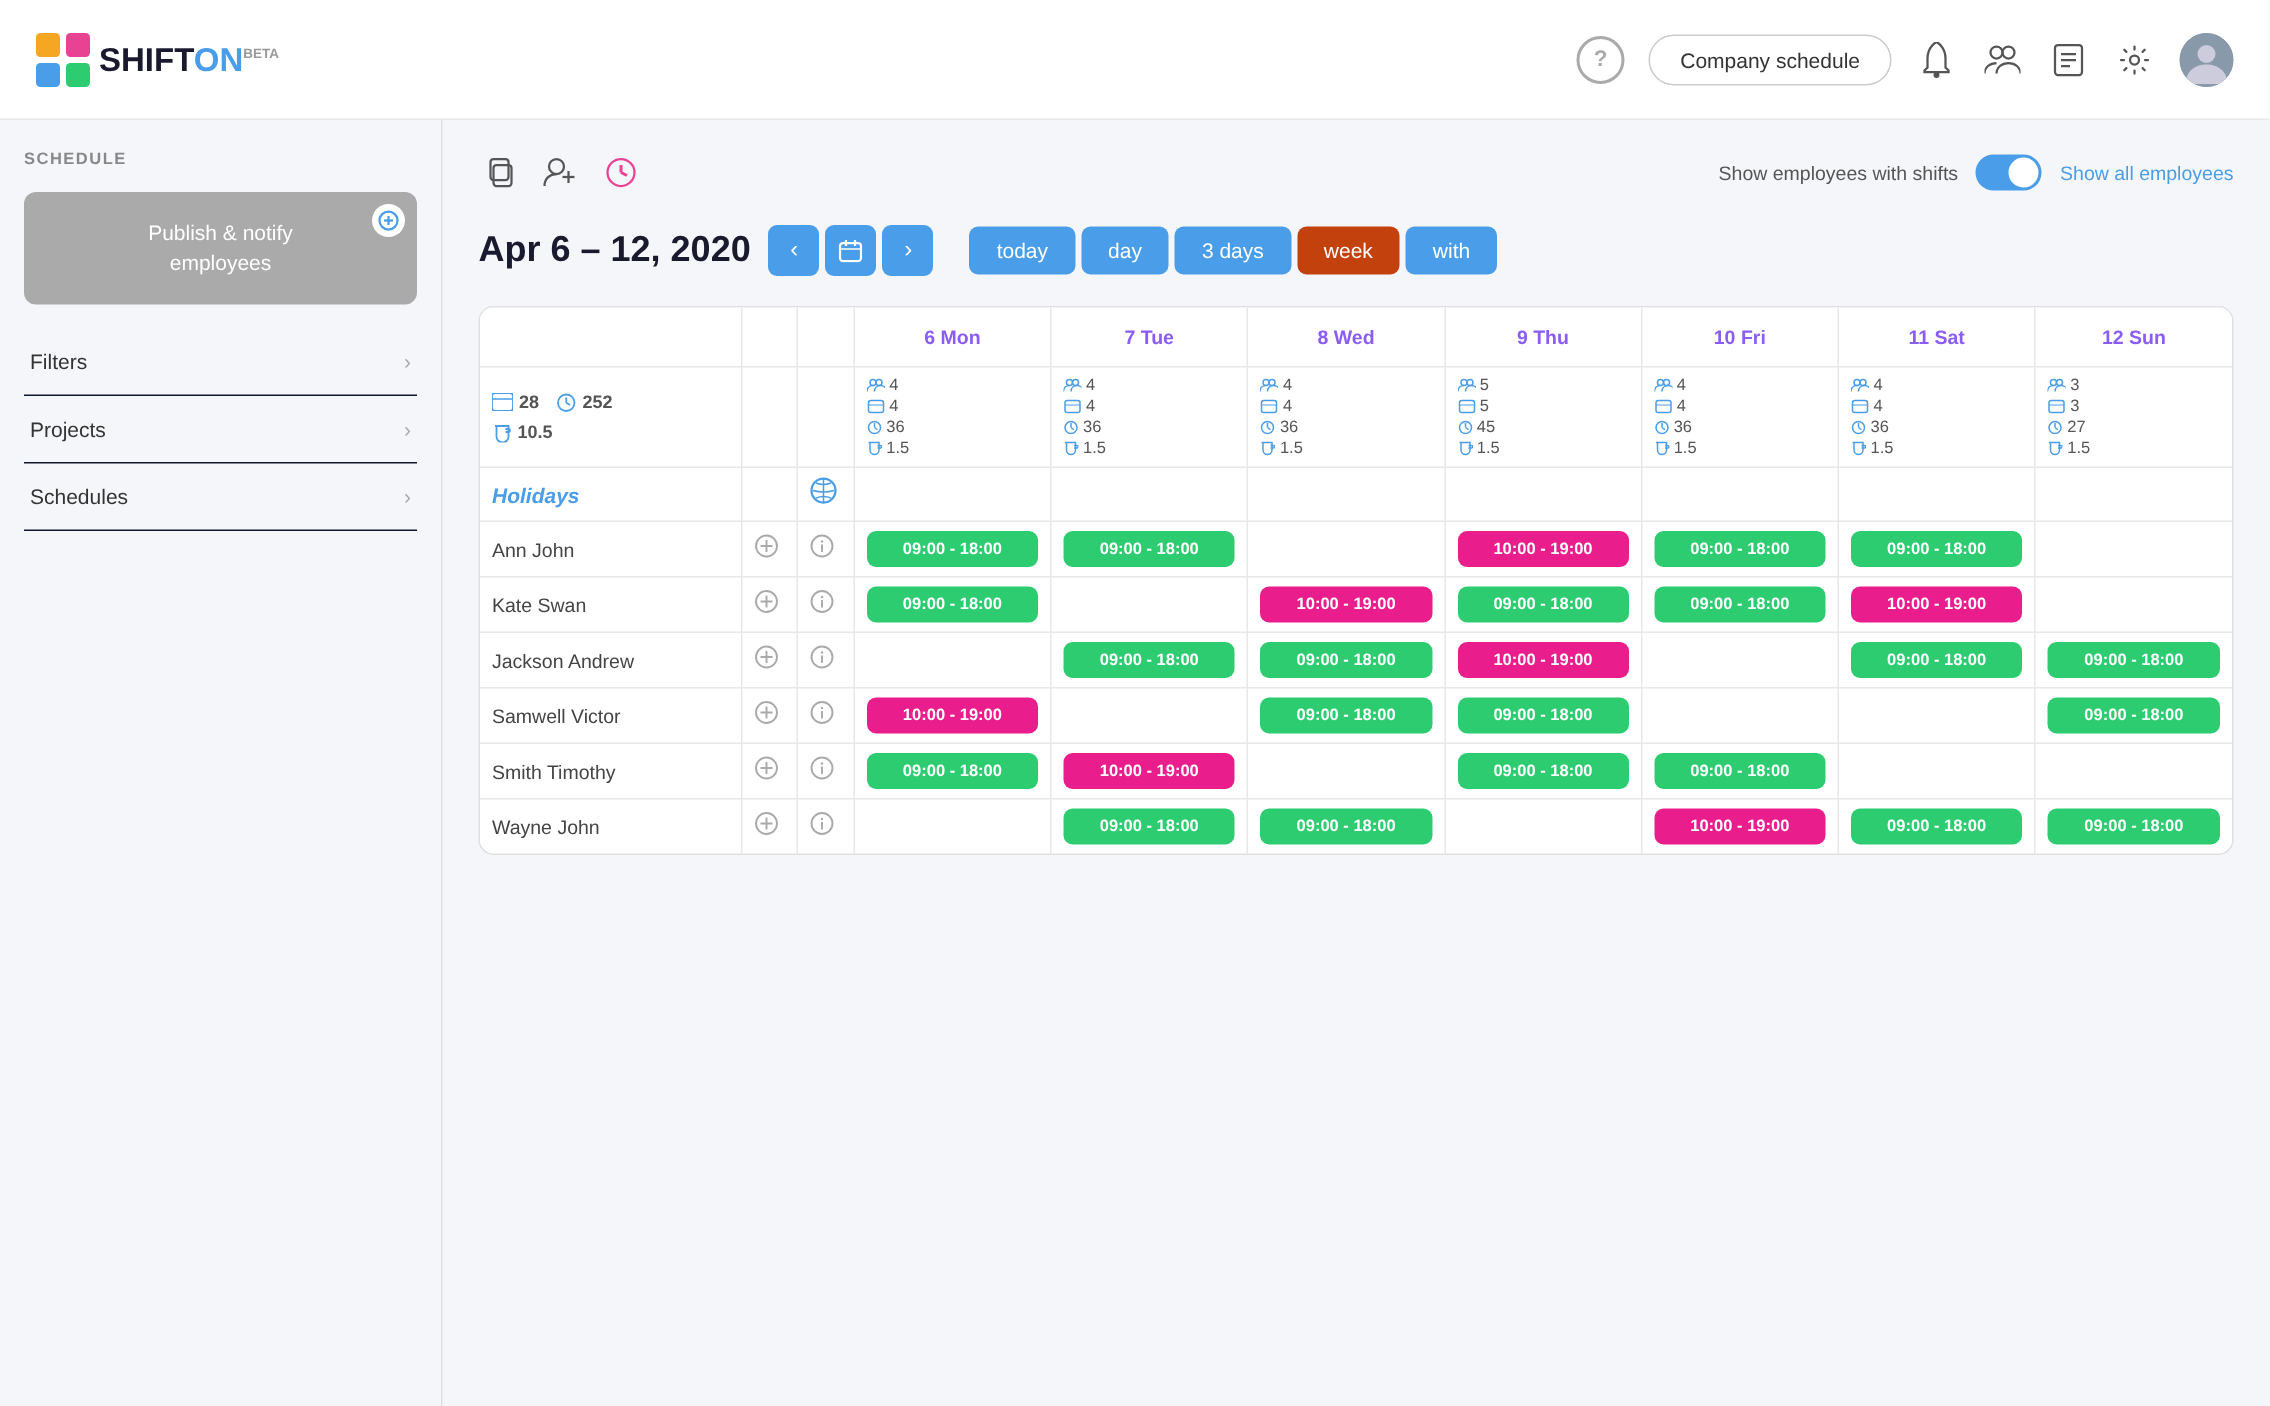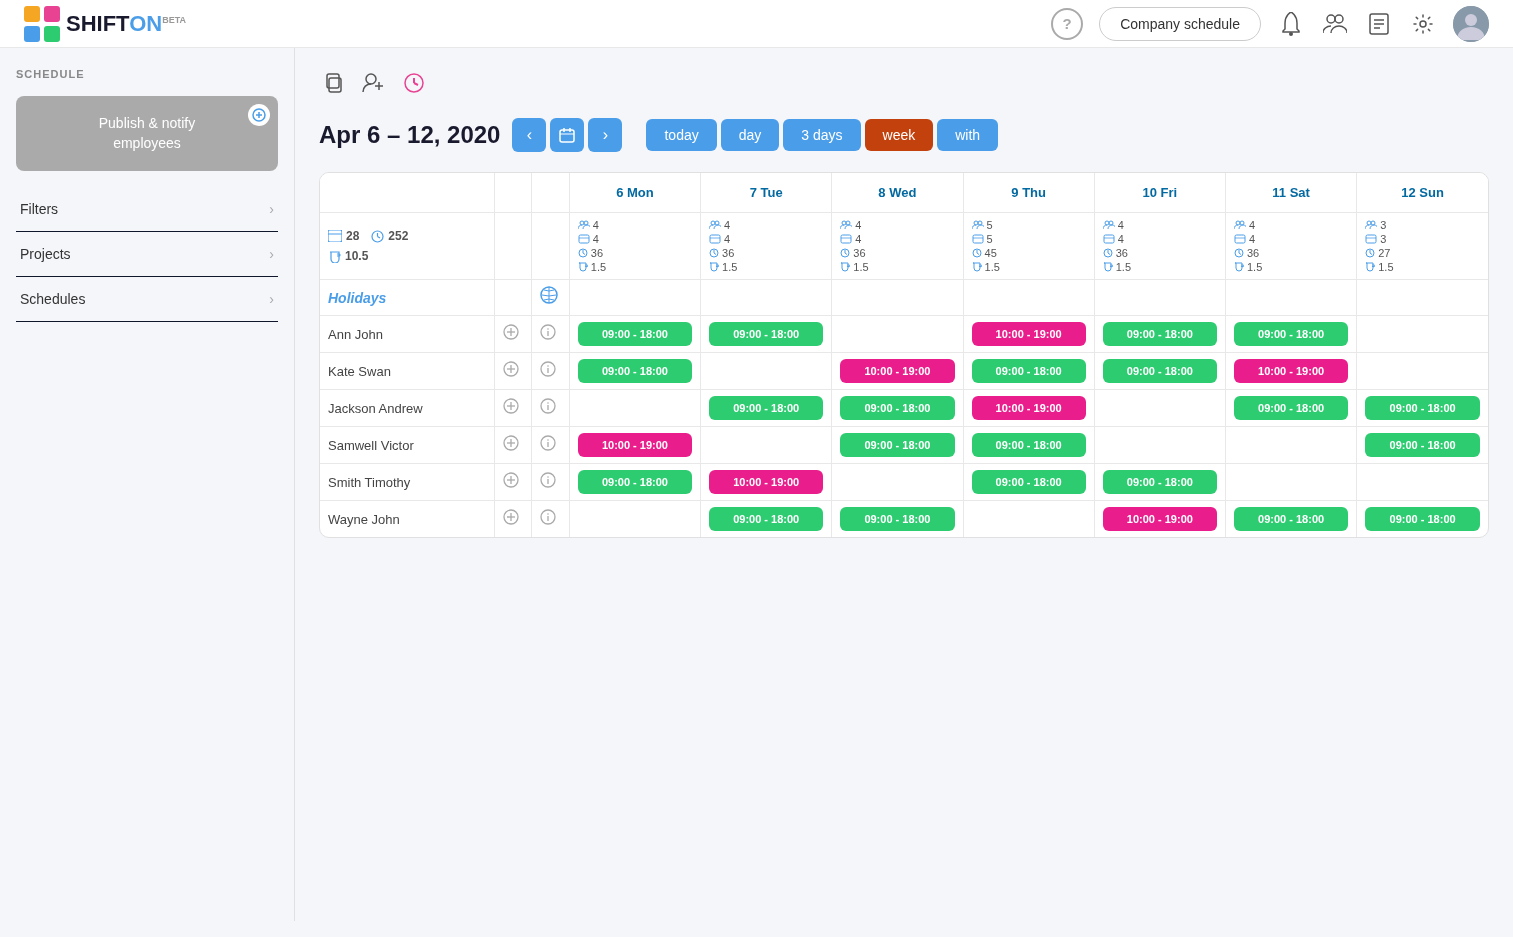--- a/index.html
+++ b/index.html
@@ -1,19 +1,19 @@
 <!DOCTYPE html>
 <html><head>
   <meta charset="utf-8">
   <style>
     * { box-sizing: border-box; margin: 0; padding: 0; }
     body { font-family: -apple-system, BlinkMacSystemFont, 'Segoe UI', sans-serif; background: #f5f6fa; color: #333; font-size: 13px; }
 
     
-    .header { background: #fff; height: 48px; display: flex; align-items: center; padding: 0 24px; border-bottom: 1px solid #e8e8e8; gap: 16px; }
+    .header { background: #fff; height: 80px; display: flex; align-items: center; padding: 0 24px; border-bottom: 1px solid #e8e8e8; gap: 16px; }
     .logo { display: flex; align-items: center; gap: 6px; font-size: 22px; font-weight: 800; color: #1a1a2e; }
     .logo-icon { width: 36px; height: 36px; }
     .logo-beta { font-size: 9px; font-weight: 600; color: #999; vertical-align: super; }
     .header-spacer { flex: 1; }
     .header-actions { display: flex; align-items: center; gap: 16px; }
     .company-schedule-btn { border: 1.5px solid #ccc; border-radius: 24px; padding: 8px 20px; background: #fff; font-size: 14px; cursor: pointer; color: #333; }
     .header-icon { width: 28px; height: 28px; display: flex; align-items: center; justify-content: center; cursor: pointer; color: #555; font-size: 20px; }
     .avatar { width: 36px; height: 36px; border-radius: 50%; background: #8899aa; overflow: hidden; display: flex; align-items: center; justify-content: center; color: #fff; font-size: 14px; cursor: pointer; }
 
     
@@ -43,21 +43,21 @@
     .nav-btns { display: flex; align-items: center; gap: 4px; }
     .nav-btn { background: #4a9de8; color: #fff; border: none; border-radius: 6px; width: 34px; height: 34px; cursor: pointer; font-size: 16px; display: flex; align-items: center; justify-content: center; }
     .nav-btn.calendar { background: #4a9de8; }
     .view-btns { display: flex; gap: 4px; margin-left: 12px; align-items: center; }
     .view-btn { padding: 8px 18px; border: none; border-radius: 6px; cursor: pointer; font-size: 14px; background: #4a9de8; color: #fff; font-weight: 500; }
     .view-btn.active { background: #c2410c; }
 
     
     .calendar-container { background: #fff; border-radius: 10px; border: 1px solid #e0e0e0; overflow: hidden; }
     .cal-table { width: 100%; border-collapse: collapse; }
-    .cal-table th { background: #fff; padding: 12px 8px; text-align: center; font-weight: 600; font-size: 13px; color: #0369a1; border-bottom: 1px solid #e8e8e8; border-right: 1px solid #e8e8e8; }
+    .cal-table th { background: #fff; padding: 12px 8px; text-align: center; font-weight: 600; font-size: 13px; color: #8b5cf6; border-bottom: 1px solid #e8e8e8; border-right: 1px solid #e8e8e8; }
     .cal-table th:last-child { border-right: none; }
     .cal-table td { border-bottom: 1px solid #e8e8e8; border-right: 1px solid #e8e8e8; padding: 6px 8px; vertical-align: middle; }
     .cal-table td:last-child { border-right: none; }
     .cal-table tr:last-child td { border-bottom: none; }
     .col-name { width: 160px; min-width: 140px; }
     .col-icons { width: 30px; text-align: center; }
     .col-icons2 { width: 30px; text-align: center; }
     .col-day { width: 120px; text-align: center; }
 
     
@@ -186,20 +186,25 @@
             </svg>
         </div>
         <div class="icon-btn" style="color:#e84393; font-size:20px;">
           <svg width="22" height="22" viewBox="0 0 22 22">
               <circle cx="11" cy="11" r="9" fill="none" stroke="#e84393" stroke-width="1.5"></circle>
               <line x1="11" y1="6" x2="11" y2="11" stroke="#e84393" stroke-width="2"></line>
               <line x1="11" y1="11" x2="15" y2="13" stroke="#e84393" stroke-width="2"></line>
             </svg>
         </div>
       </div>
+      <div class="header-right">
+        <span>Show employees with shifts</span>
+        <div class="toggle-switch"></div>
+        <span class="show-all-link">Show all employees</span>
+      </div>
     </div>
 
     <div class="date-nav">
       <span class="date-range">Apr 6 – 12, 2020</span>
       <div class="nav-btns">
         <button class="nav-btn">‹</button>
         <button class="nav-btn calendar">
           <svg width="16" height="16" viewBox="0 0 16 16">
               <rect x="1" y="3" width="14" height="12" rx="2" fill="none" stroke="#fff" stroke-width="1.5"></rect>
               <line x1="5" y1="1" x2="5" y2="5" stroke="#fff" stroke-width="1.5"></line>

